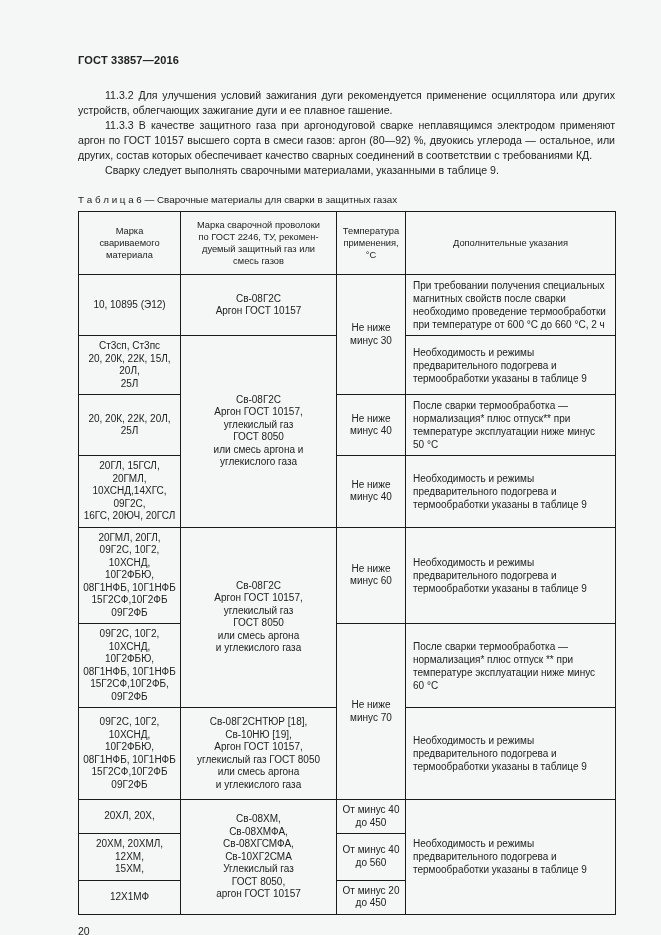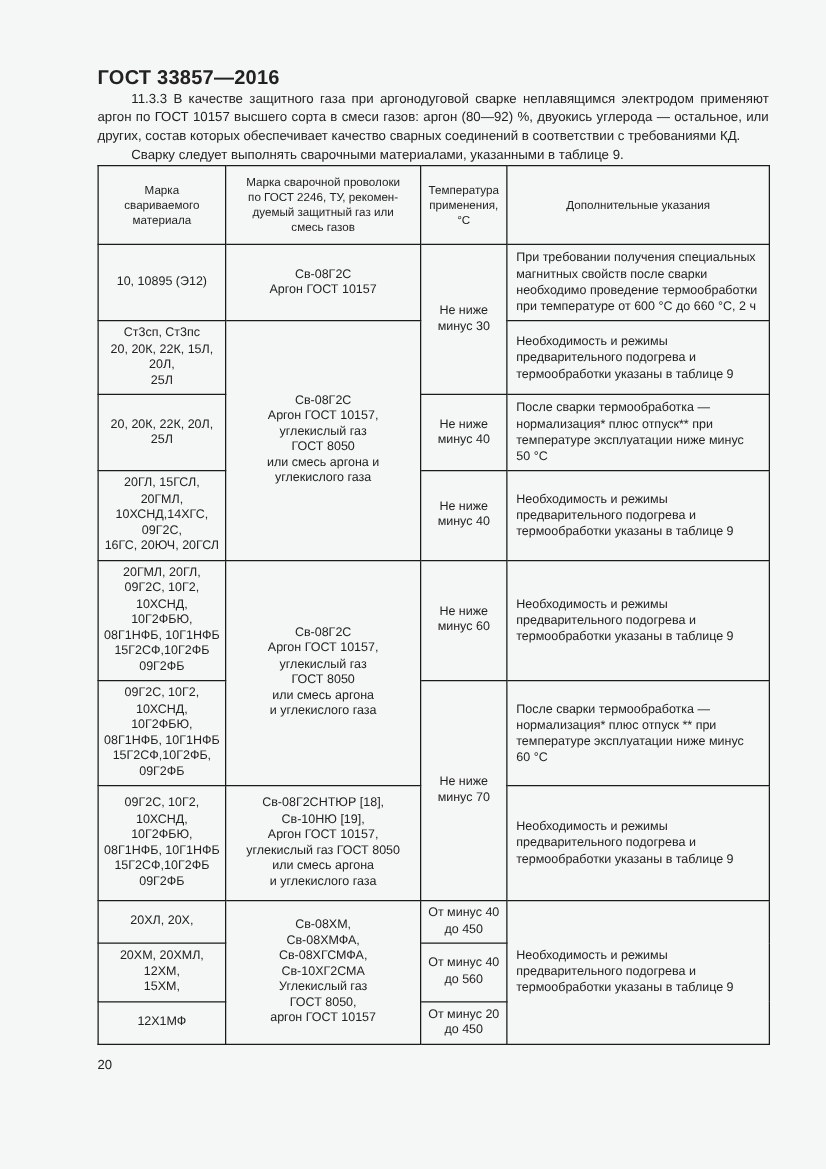--- a/index.html
+++ b/index.html
@@ -17,21 +17,21 @@
     -webkit-font-smoothing: antialiased;
   }
   .page {
     position: absolute;
     left: 78px;
     top: 54px;
     width: 537px;
   }
   .doc-header {
     font-weight: bold;
-    font-size: 16px;
+    font-size: 11px;
     letter-spacing: 0.2px;
     margin: 0;
   }
   .body-text {
     margin: 0;
     font-size: 10.6px;
     line-height: 15px;
     text-align: justify;
     text-indent: 27px;
   }
@@ -85,23 +85,25 @@
     font-size: 10.5px;
   }
 </style>
 </head>
 <body>
 
 <div class="page">
 
   <p class="doc-header">ГОСТ 33857—2016</p>
 
+  <p class="body-text first">11.3.2 Для улучшения условий зажигания дуги рекомендуется применение осциллятора или других устройств, облегчающих зажигание дуги и ее плавное гашение.</p>
   <p class="body-text">11.3.3 В качестве защитного газа при аргонодуговой сварке неплавящимся электродом применяют аргон по ГОСТ 10157 высшего сорта в смеси газов: аргон (80—92) %, двуокись углерода — остальное, или других, состав которых обеспечивает качество сварных соединений в соответствии с требованиями КД.</p>
   <p class="body-text">Сварку следует выполнять сварочными материалами, указанными в таблице 9.</p>
 
+  <p class="table-caption">Т а б л и ц а  6 — Сварочные материалы для сварки в защитных газах</p>
 
   <table class="gost-table">
     <colgroup>
       <col class="c-material">
       <col class="c-wire">
       <col class="c-temp">
       <col class="c-notes">
     </colgroup>
     <thead>
       <tr>

